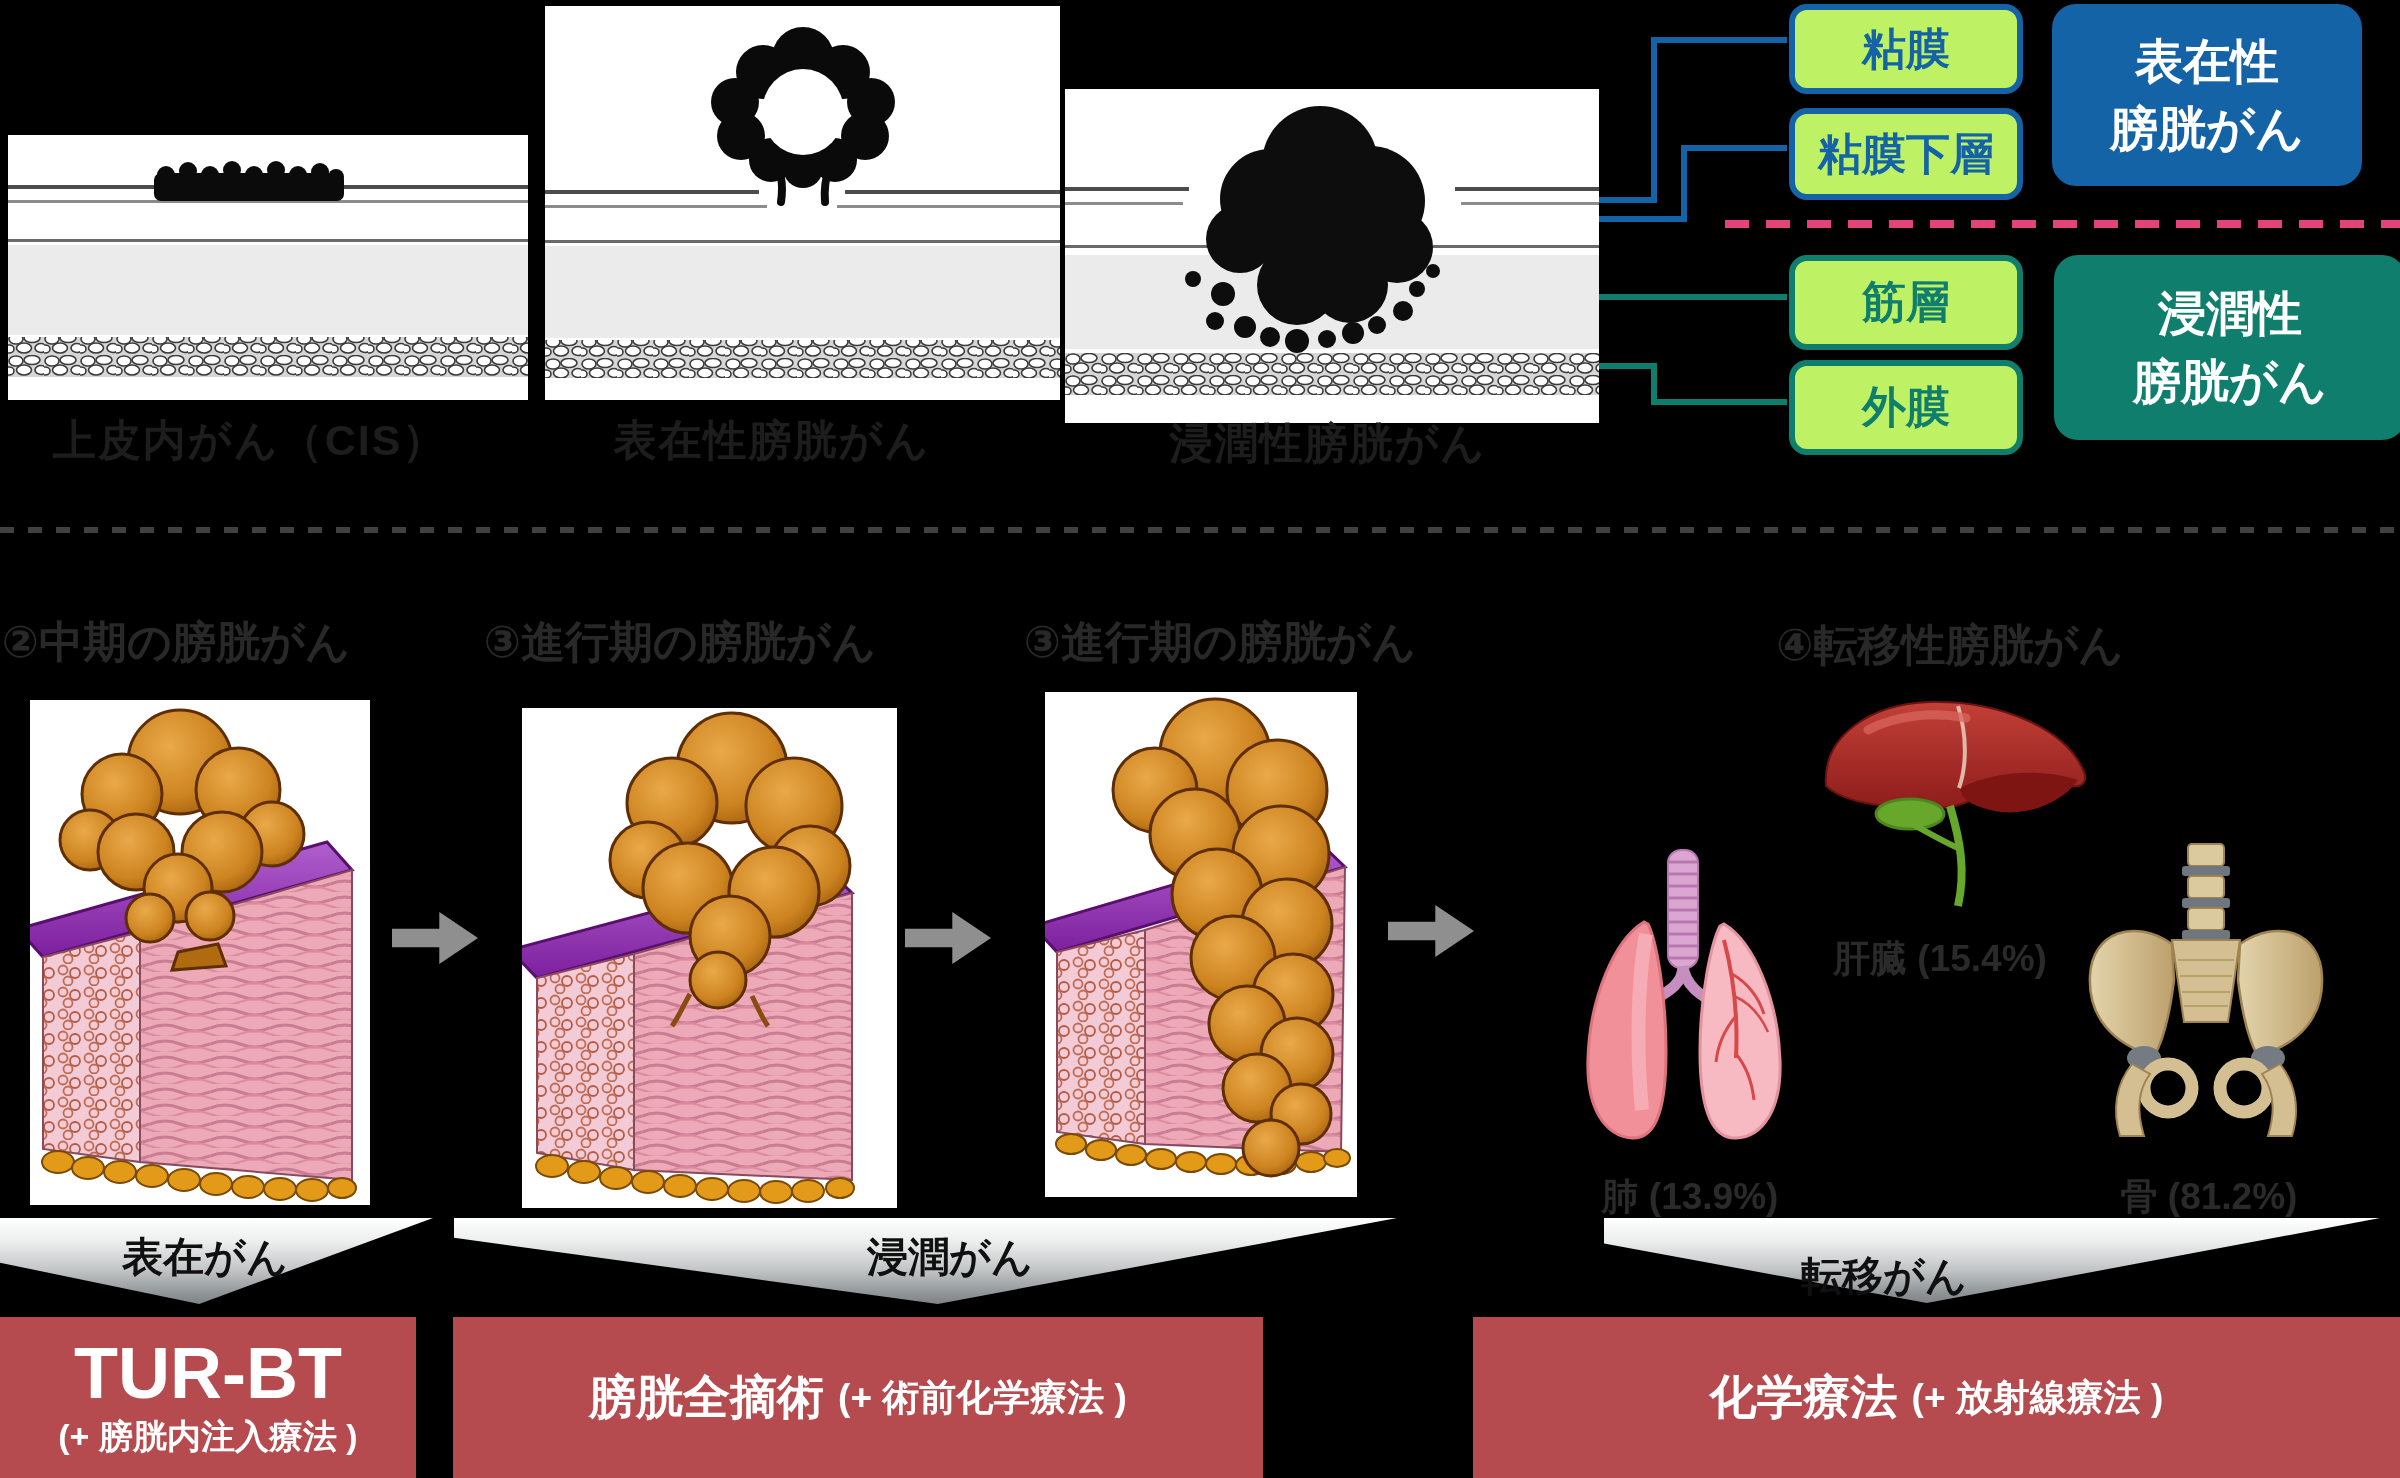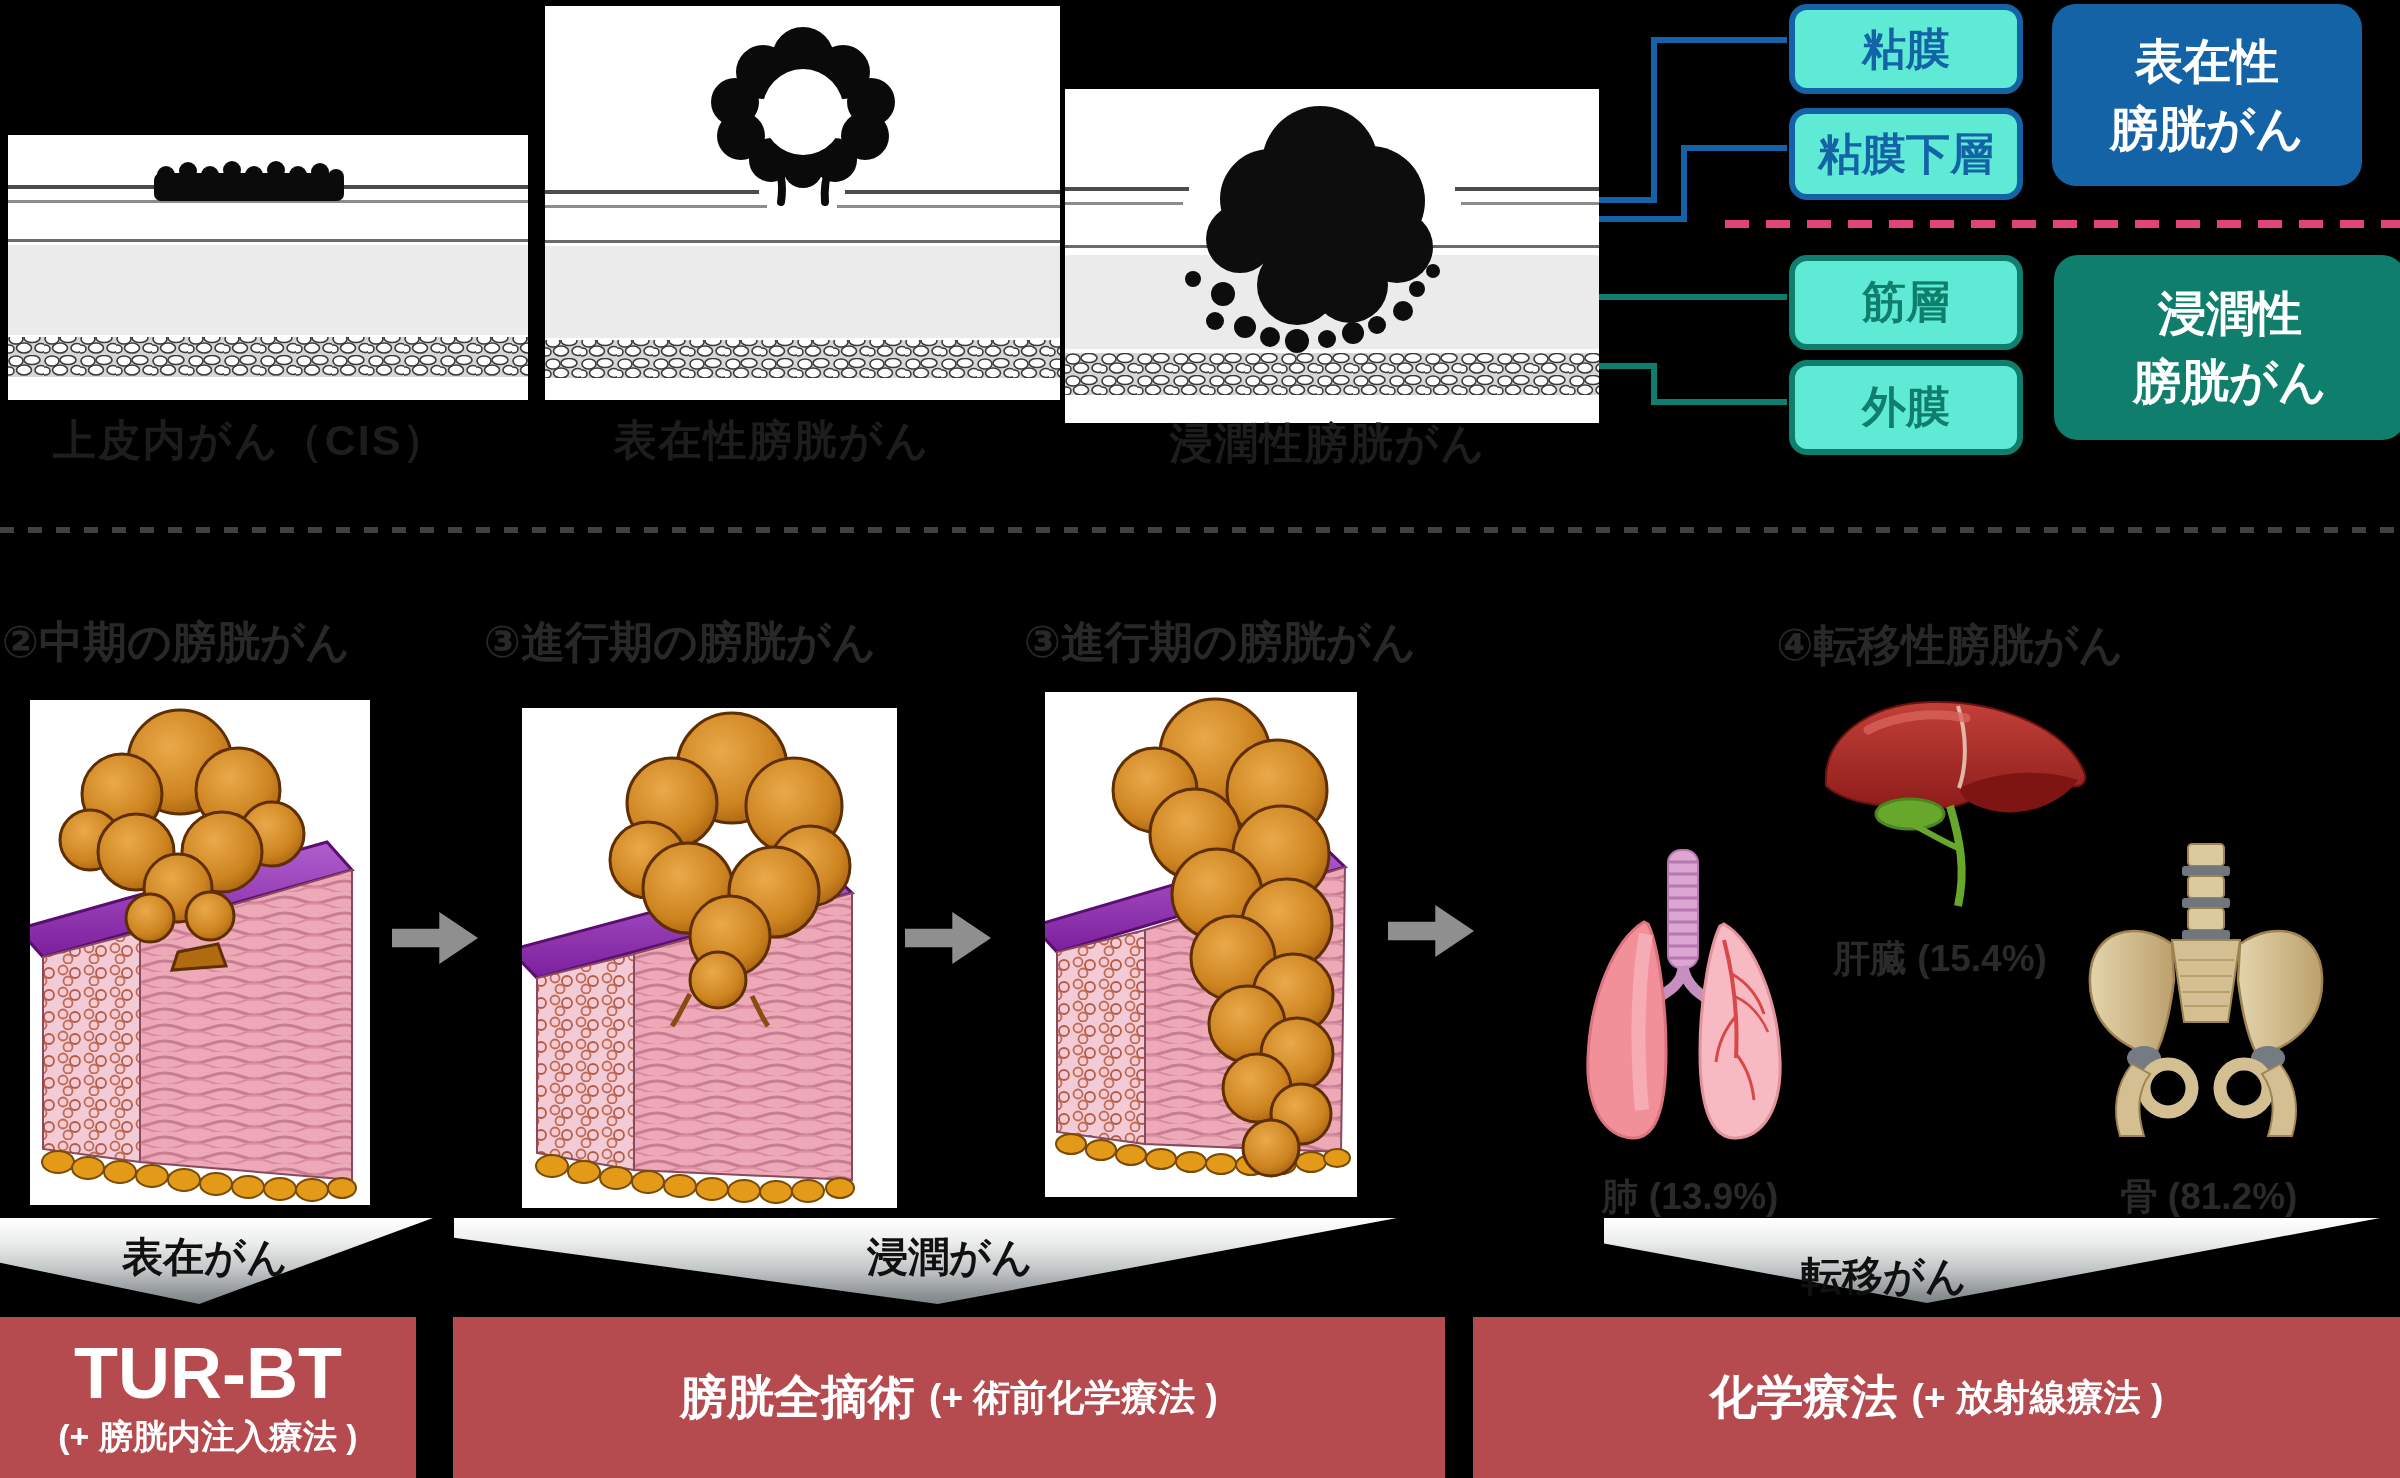--- a/index.html
+++ b/index.html
@@ -1,21 +1,21 @@
 <!DOCTYPE html>
 <html style="--blue: #1463a6; --teal: #0f7e6c; --pink: #e2437d; --red: #b54b4f;"><head>
 <meta charset="utf-8">
 <style>
   html,body{margin:0;padding:0;background:#000;}
   body{width:2400px;height:1478px;position:relative;font-family:"Liberation Sans","DejaVu Sans",sans-serif;}
   #stage{position:absolute;left:0;top:0;width:2400px;height:1478px;overflow:hidden;background:#000;}
   .abs{position:absolute;}
   .hist{position:absolute;background:#fff;}
   .caption{position:absolute;color:#1d1d1d;font-weight:800;font-size:43px;text-align:center;letter-spacing:2px;white-space:nowrap;transform:translateX(-50%);}
-  .tagbox{position:absolute;background:#5eead4;border:6px solid var(--blue);border-radius:18px;display:flex;align-items:center;justify-content:center;font-weight:800;font-size:44px;}
+  .tagbox{position:absolute;background:#bef264;border:6px solid var(--blue);border-radius:18px;display:flex;align-items:center;justify-content:center;font-weight:800;font-size:44px;}
   .tagbox.blue{border-color:var(--blue);color:var(--blue);}
   .tagbox.teal{border-color:var(--teal);color:var(--teal);}
   .groupbox{position:absolute;border-radius:24px;color:#fff;font-weight:800;font-size:48px;display:flex;flex-direction:column;align-items:center;justify-content:center;line-height:1.4;text-align:center;}
   .groupbox.blue{background:var(--blue);}
   .groupbox.teal{background:var(--teal);}
   .pinkdash{position:absolute;height:8px;background:repeating-linear-gradient(90deg,var(--pink) 0 24px,transparent 24px 41px);}
   .graydash{position:absolute;height:6px;background:repeating-linear-gradient(90deg,#414141 0 14px,transparent 14px 28px);}
   .stagetitle{position:absolute;color:#282828;font-weight:800;font-size:44px;text-align:center;white-space:nowrap;transform:translateX(-50%);}
   .whitebox{position:absolute;background:#fff;}
   .garrow{position:absolute;background:#8f8f8f;clip-path:polygon(0 32%,55% 32%,55% 0,100% 50%,55% 100%,55% 68%,0 68%);}
@@ -385,21 +385,21 @@
   <div class="pennant" style="left:1604px;top:1218px;width:776px;height:85px;clip-path:polygon(0 0,100% 0,41.6% 100%,0 30%);"></div>
 
   <div class="pennant-label" style="left:205px;top:1230px;">表在がん</div>
   <div class="pennant-label" style="left:950px;top:1230px;">浸潤がん</div>
   <div class="pennant-label" style="left:1884px;top:1230px;margin-top:19px;">転移がん</div>
 
   <div class="bar col" style="left:0;top:1317px;width:416px;height:161px;">
     <span class="main1">TUR-BT</span>
     <span class="sub1">(+ 膀胱内注入療法 )</span>
   </div>
-  <div class="bar" style="left:453px;top:1317px;width:992px;height:161px;">
+  <div class="bar" style="left:453px;top:1317px;width:810px;height:161px;">
     <span class="main2">膀胱全摘術</span>
     <span class="sub2">(+ 術前化学療法 )</span>
   </div>
   <div class="bar" style="left:1473px;top:1317px;width:927px;height:161px;">
     <span class="main2">化学療法</span>
     <span class="sub2">(+ 放射線療法 )</span>
   </div>
 
 </div>
 

